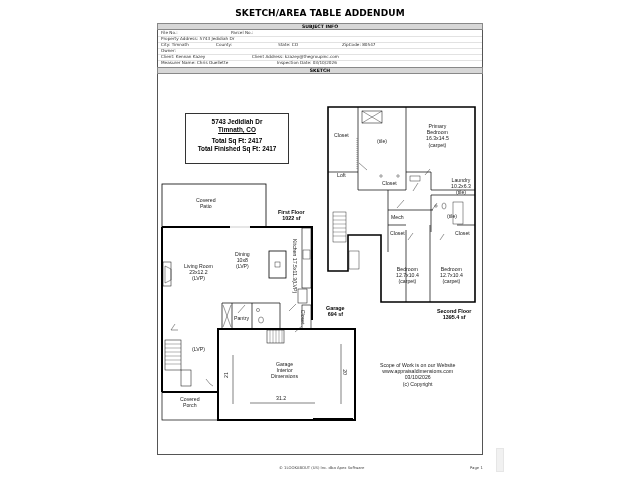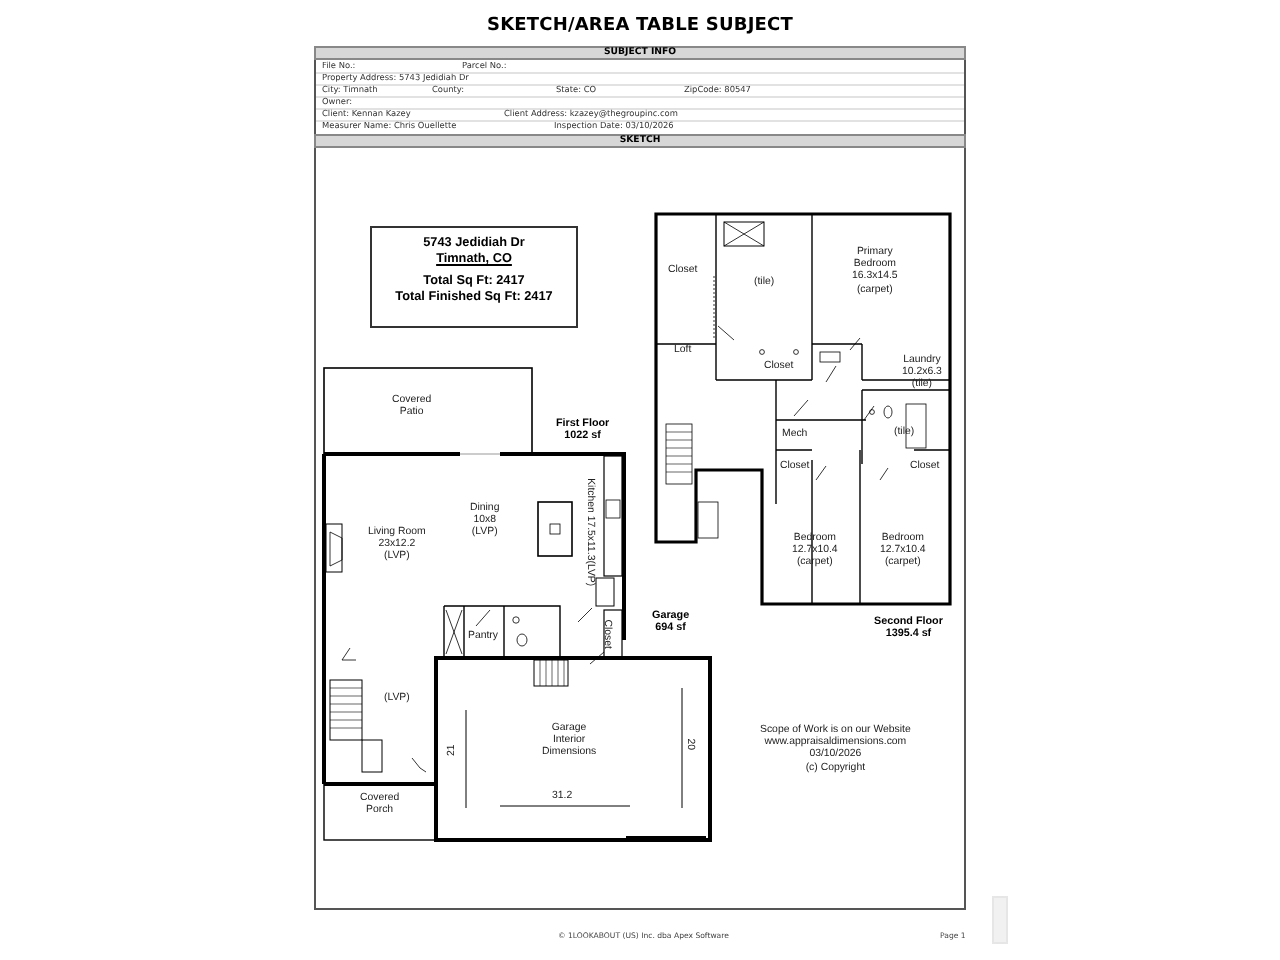--- a/index.html
+++ b/index.html
@@ -15,21 +15,21 @@
   .lbl-b { font-weight:bold; font-size:5.4px; color:#000; }
   .summary { position:absolute; left:185px; top:113px; width:104px; height:51px; border:1px solid #333; box-sizing:border-box; text-align:center; font-family:"Liberation Sans", sans-serif; font-weight:bold; font-size:6.4px; color:#000; }
   .summary div { line-height:8px; }
   .summary .u { text-decoration:underline; }
   .footer { position:absolute; top:465px; font-size:3.8px; color:#444; white-space:nowrap; }
   .side-tag { position:absolute; left:496px; top:448px; width:8px; height:24px; background:#f1f1f1; border:1px solid #e6e6e6; box-sizing:border-box; }
 </style>
 </head>
 <body>
 
-<div class="title">SKETCH/AREA TABLE SUBJECT</div>
+<div class="title">SKETCH/AREA TABLE ADDENDUM</div>
 
 <div class="frame"></div>
 
 <div class="bar" style="top:23px;">SUBJECT INFO</div>
 
 <div class="info-row" style="top:30px;">
   <span style="left:0">File No.:</span>
   <span style="left:70px">Parcel No.:</span>
 </div>
 <div class="hline" style="top:36px"></div>

